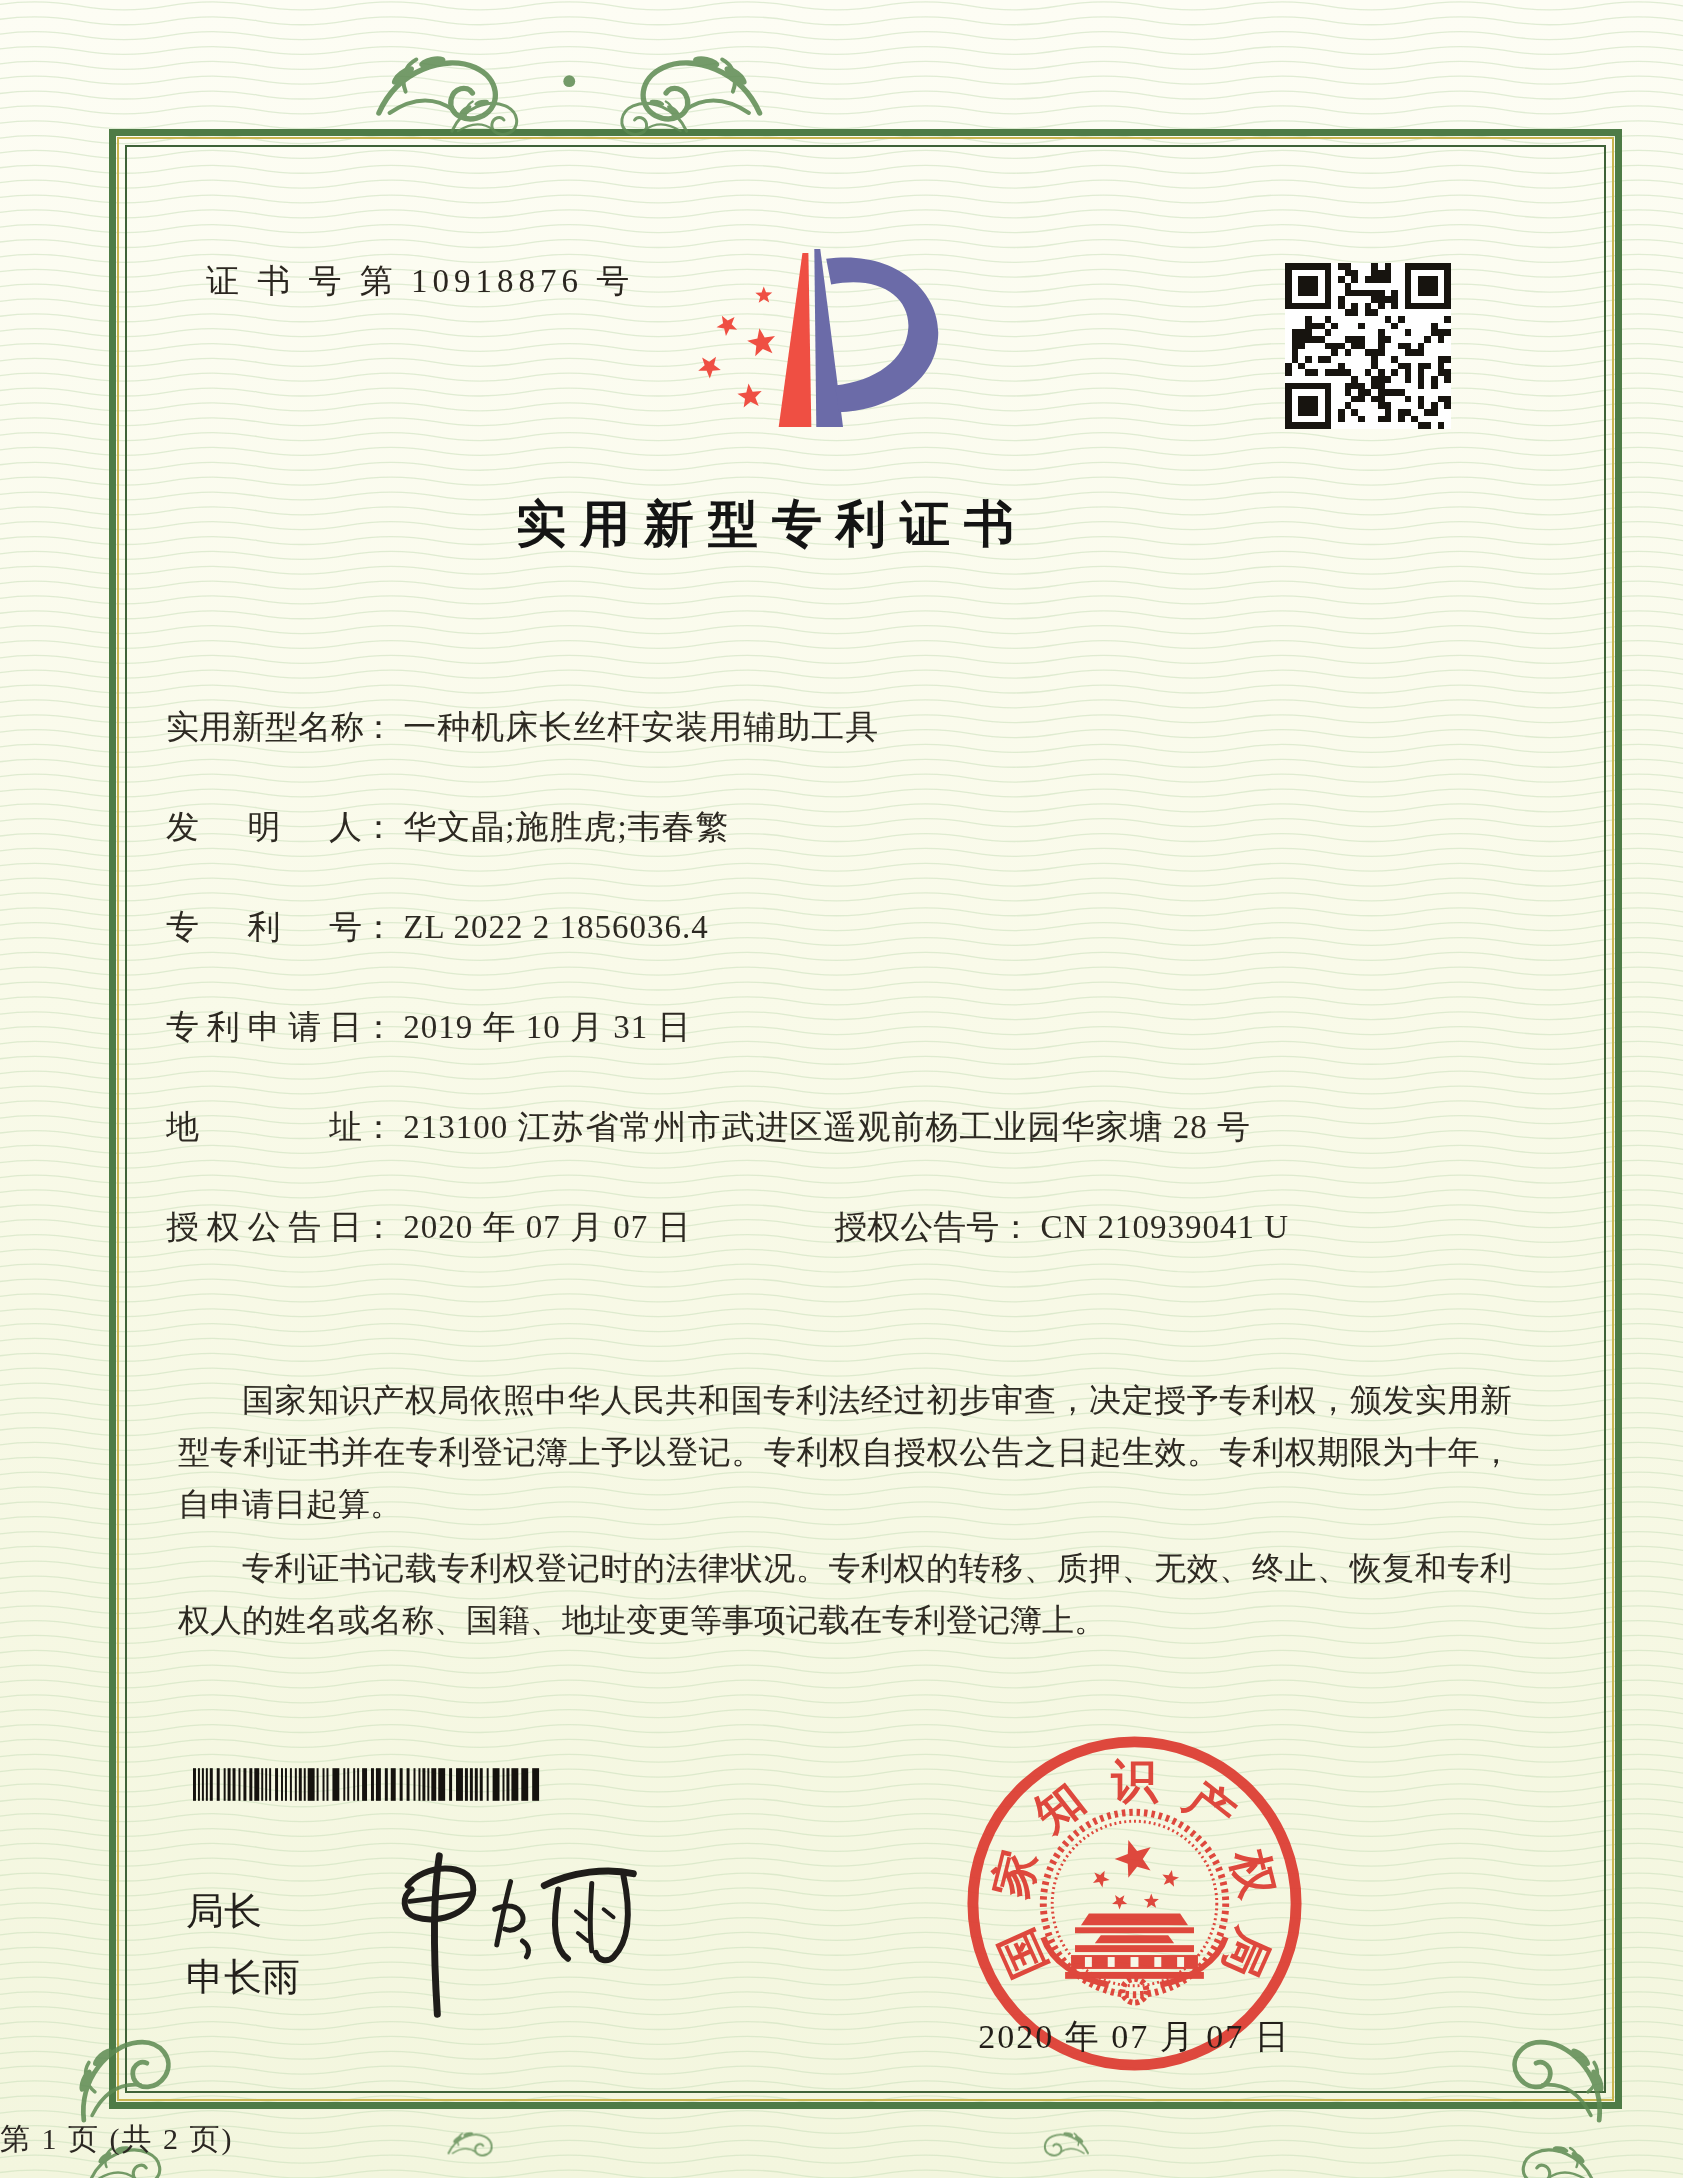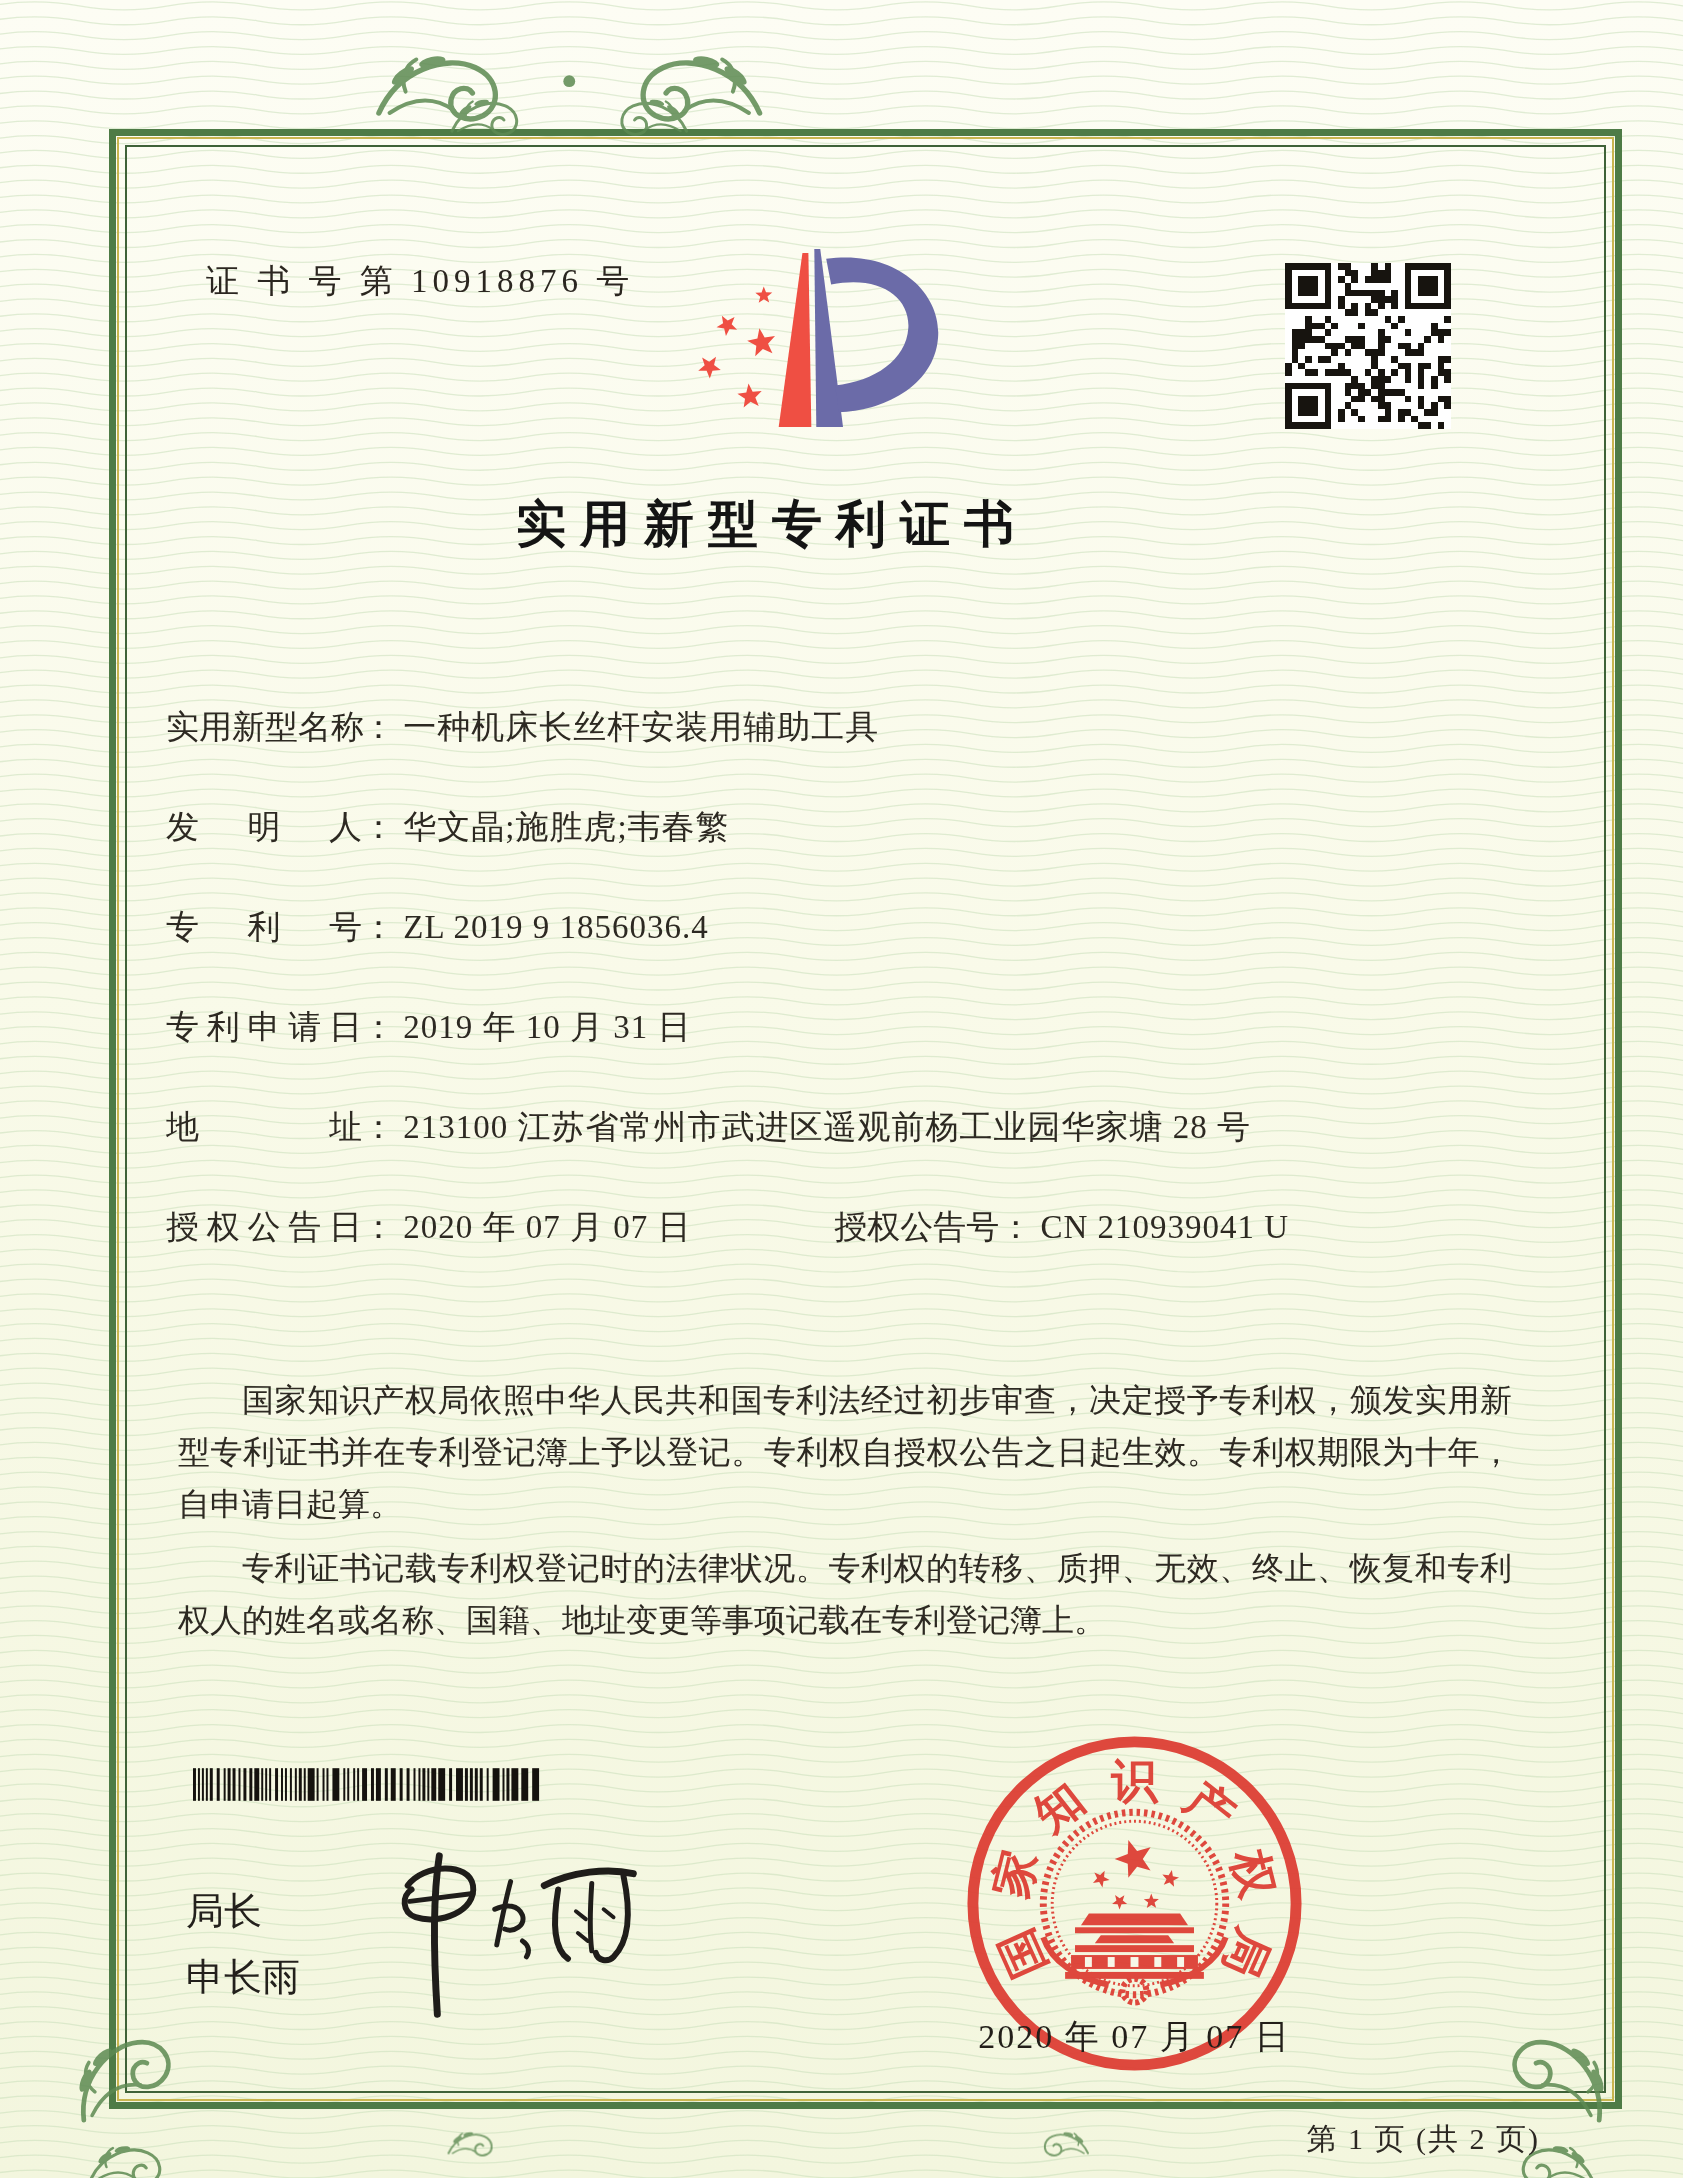--- a/index.html
+++ b/index.html
@@ -27,21 +27,21 @@
   .pair1{display:inline-block;width:660px;}
   .paras{position:absolute;left:166px;top:1362px;width:1358px;}
   .paras p{margin:12px;font-size:32px;line-height:52px;text-align:justify;text-indent:2em;}
   svg.barcode{position:absolute;left:193px;top:1768px;width:354px;height:33px;}
   .sig-title{position:absolute;left:186px;top:1886px;font-size:38px;font-family:"Liberation Sans","DejaVu Sans",sans-serif;color:#23201c;}
   .sig-name{position:absolute;left:186px;top:1952px;font-size:38px;font-family:"Liberation Sans","DejaVu Sans",sans-serif;color:#23201c;}
   svg.sig-script{position:absolute;left:374px;top:1834px;width:292px;height:203px;}
   svg.seal{position:absolute;left:961px;top:1730px;width:347px;height:347px;opacity:.92;}
   .seal text{font-family:"Liberation Serif","DejaVu Serif",serif;font-weight:700;}
   .seal-date{position:absolute;left:971px;top:2014px;width:327px;text-align:center;font-size:34px;letter-spacing:2px;color:#221e19;}
-  .footer{position:absolute;left:0;top:2119px;width:1540px;text-align:right;font-size:30px;letter-spacing:2px;color:#2b2722;}
+  .footer{position:absolute;left:0;top:2119px;width:1540px;text-align:left;font-size:30px;letter-spacing:2px;color:#2b2722;}
 </style>
 </head>
 <body>
 
 <div class="page">
 
   <svg class="waves" id="waves" viewBox="0 0 1700 2200" width="1683" height="2178">
       <path d="M-10 6 q45 -8 90 0 t 90 0 t 90 0 t 90 0 t 90 0 t 90 0 t 90 0 t 90 0 t 90 0 t 90 0 t 90 0 t 90 0 t 90 0 t 90 0 t 90 0 t 90 0 t 90 0 t 90 0 t 90 0 t 90 0" fill="none" stroke="#c9dfb9" stroke-width="1.3" opacity="0.55"></path>
       <path d="M-10 21 q45 -8 90 0 t 90 0 t 90 0 t 90 0 t 90 0 t 90 0 t 90 0 t 90 0 t 90 0 t 90 0 t 90 0 t 90 0 t 90 0 t 90 0 t 90 0 t 90 0 t 90 0 t 90 0 t 90 0 t 90 0" fill="none" stroke="#c9dfb9" stroke-width="1.3" opacity="0.55"></path>
       <path d="M-10 36 q45 -8 90 0 t 90 0 t 90 0 t 90 0 t 90 0 t 90 0 t 90 0 t 90 0 t 90 0 t 90 0 t 90 0 t 90 0 t 90 0 t 90 0 t 90 0 t 90 0 t 90 0 t 90 0 t 90 0 t 90 0" fill="none" stroke="#c9dfb9" stroke-width="1.3" opacity="0.55"></path>
@@ -431,21 +431,21 @@
     <div class="row">
       <span class="flabel">实用新型名称</span><span class="colon">：</span>
       <span class="fvalue">一种机床长丝杆安装用辅助工具</span>
     </div>
     <div class="row">
       <span class="flabel">发明人</span><span class="colon">：</span>
       <span class="fvalue">华文晶;施胜虎;韦春繁</span>
     </div>
     <div class="row">
       <span class="flabel">专利号</span><span class="colon">：</span>
-      <span class="fvalue">ZL 2019 9 1856036.4</span>
+      <span class="fvalue">ZL 2022 2 1856036.4</span>
     </div>
     <div class="row">
       <span class="flabel">专利申请日</span><span class="colon">：</span>
       <span class="fvalue">2019 年 10 月 31 日</span>
     </div>
     <div class="row">
       <span class="flabel">地址</span><span class="colon">：</span>
       <span class="fvalue">213100 江苏省常州市武进区遥观前杨工业园华家塘 28 号</span>
     </div>
     <div class="row">

